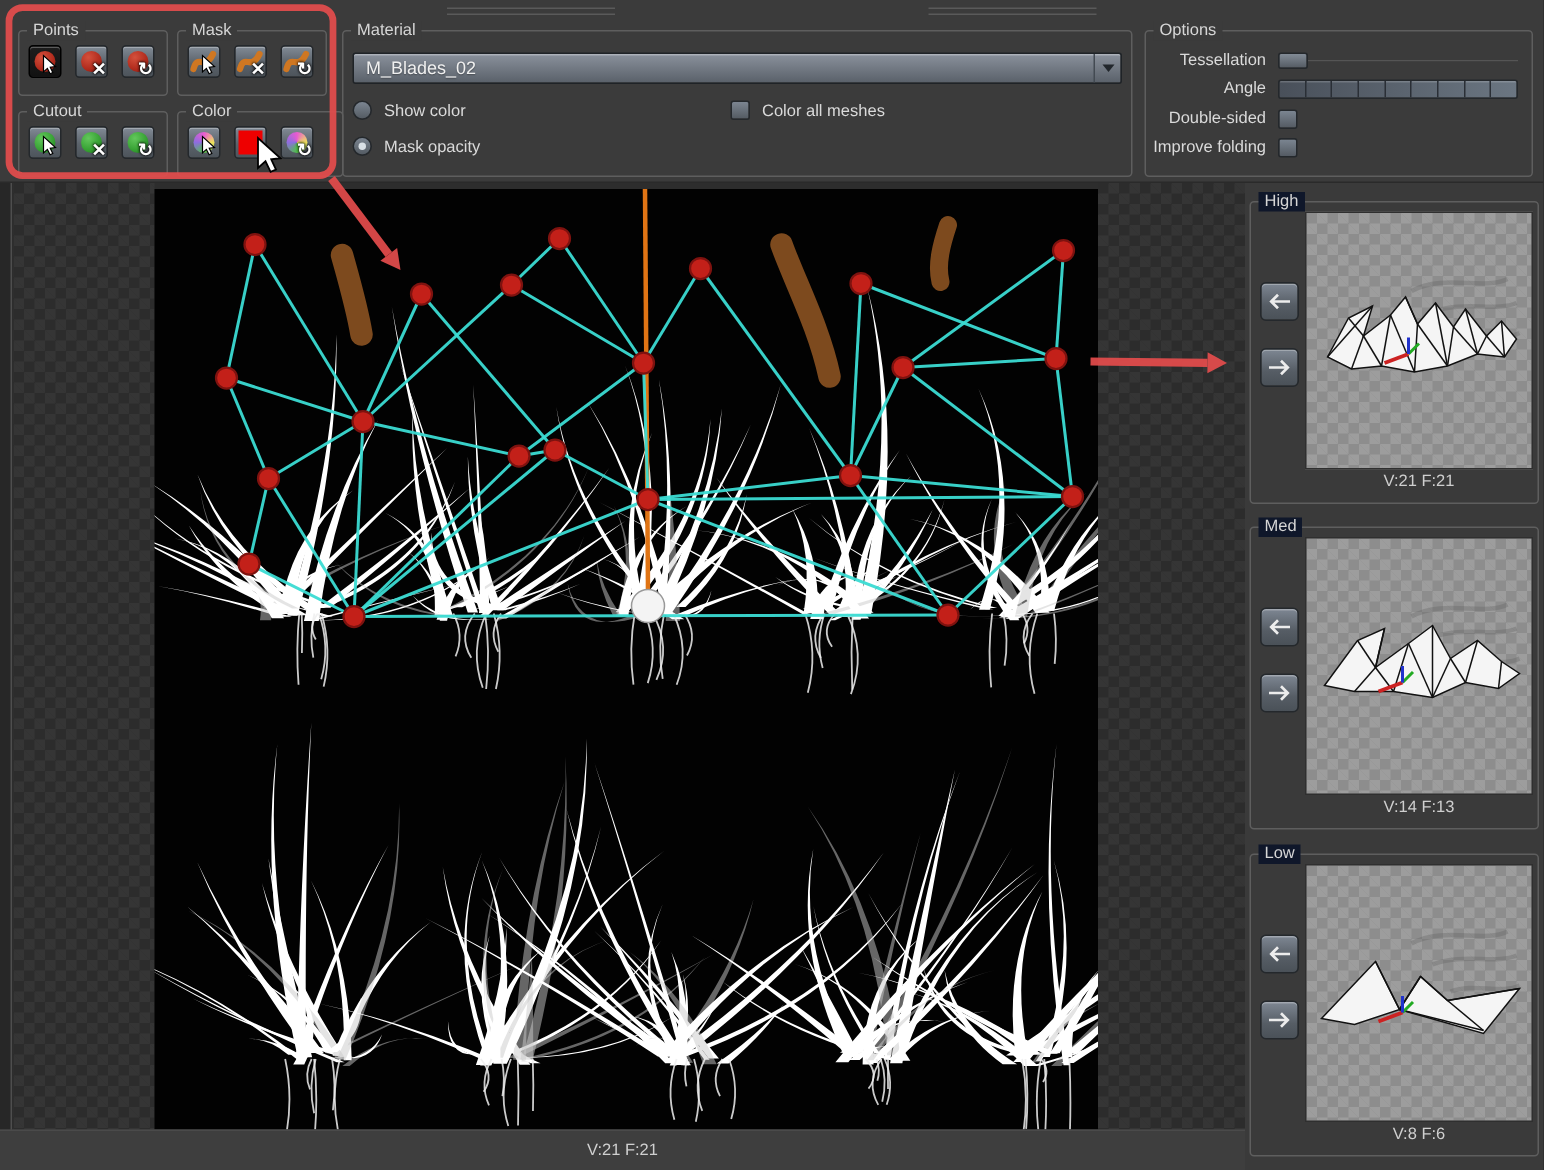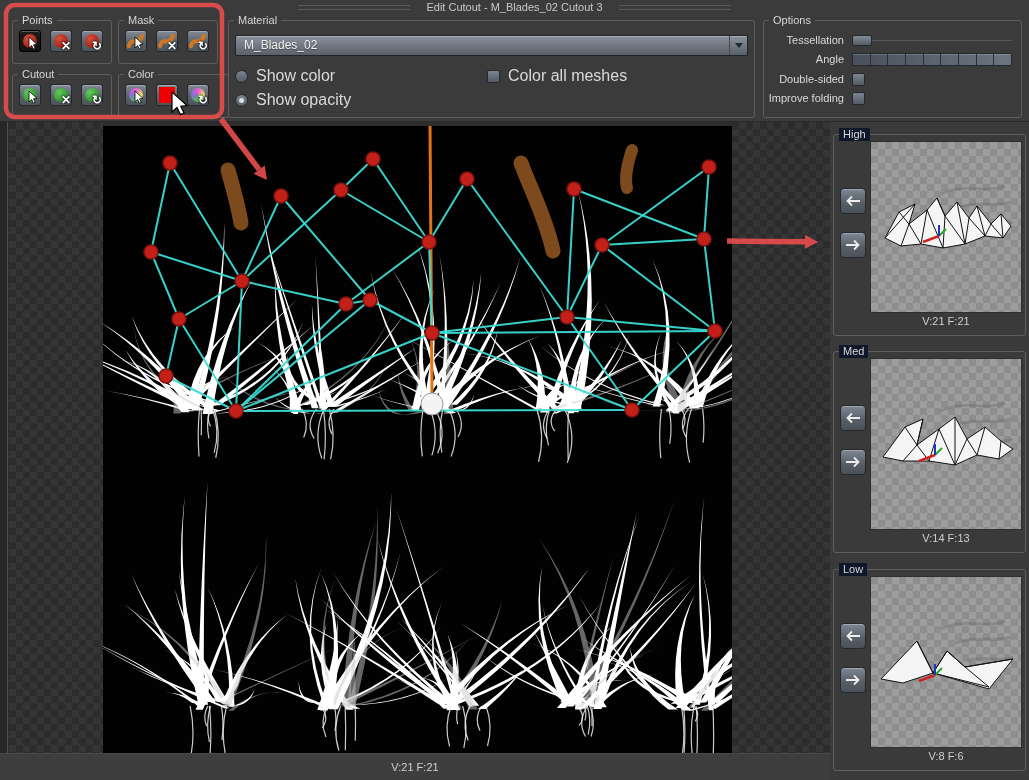--- a/index.html
+++ b/index.html
@@ -55,22 +55,22 @@
               border:1px solid #1f2327; border-radius:2px; display:flex;
               background:linear-gradient(#8a919c,#5a616a);
               box-shadow:inset 0 1px 0 rgba(255,255,255,.3); }
   .dropdown .val { flex:1; font-size:12px; color:#f0f0f0; line-height:19px;
                    padding-left:8px; text-shadow:0 1px 1px rgba(0,0,0,.35); }
   .dropdown .dd-arrow { width:18px; border-left:1px solid #434a52; display:flex;
                         align-items:center; justify-content:center; }
   .dd-tri { width:0; height:0; border-left:4px solid transparent;
             border-right:4px solid transparent; border-top:5px solid #22272c; }
 
-  .radio-row { position:absolute; display:flex; align-items:center; gap:8px;
-               font-size:16px; color:#dadada; }
+  .radio-row { position:absolute; display:flex; align-items:flex-end; gap:8px;
+               font-size:11px; color:#dadada; }
   .radio { width:13px; height:13px; border-radius:50%; border:1px solid #24282c;
            background:linear-gradient(#7b8591,#545b63); position:relative; }
   .radio.sel::after { content:""; position:absolute; left:3px; top:3px; width:5px;
            height:5px; border-radius:50%; background:#d9e0e6; }
   .checkbox { width:13px; height:13px; border-radius:2px; border:1px solid #24282c;
               background:linear-gradient(#7b8591,#545b63); }
 
   
   .opt-row { position:absolute; left:0; display:flex; align-items:center; height:14px; }
   .opt-label { width:80px; text-align:right; font-size:11px; color:#dadada; }
@@ -119,21 +119,20 @@
   #overlay { position:absolute; left:0; top:0; width:1029px; height:780px;
              pointer-events:none; z-index:50; }
   svg { display:block; }
 </style>
 </head>
 <body>
 
 <div id="stage">
 
   <div id="toolbar">
-    <div id="titlebar">Edit Cutout - M_Blades_02 Cutout 3</div>
     <div class="title-line" style="left:298px"></div>
     <div class="title-line" style="left:619px"></div>
 
     <div class="group" id="g-points" style="left:12px;top:20px;width:100px;height:44px">
       <span class="legend">Points</span>
       <div class="btnrow">
           <div class="tbtn active">
             <span class="blob red"></span>
             <svg width="12" height="14" class="ov-svg">
               <path d="M2,1 L2,12 L4.6,9.6 L6.4,13.2 L8.2,12.3 L6.5,8.8 L10,8.4 Z" fill="#fff" stroke="#000" stroke-width="0.8"></path>
@@ -219,21 +218,21 @@
         <span class="dd-arrow">
             <span class="dd-tri"></span>
           </span>
       </div>
       <div class="radio-row" style="left:6px;top:46px">
         <span class="radio" id="radio-color"></span>
         <span>Show color</span>
       </div>
       <div class="radio-row" style="left:6px;top:70px">
         <span class="radio sel" id="radio-opacity"></span>
-        <span>Show opacity</span>
+        <span>Mask opacity</span>
       </div>
       <div class="radio-row" style="left:258px;top:46px">
         <span class="checkbox"></span>
         <span>Color all  meshes</span>
       </div>
     </div>
 
     <div class="group" style="left:763px;top:20px;width:259px;height:98px">
       <span class="legend">Options</span>
       <div class="opt-row" style="top:12px">

